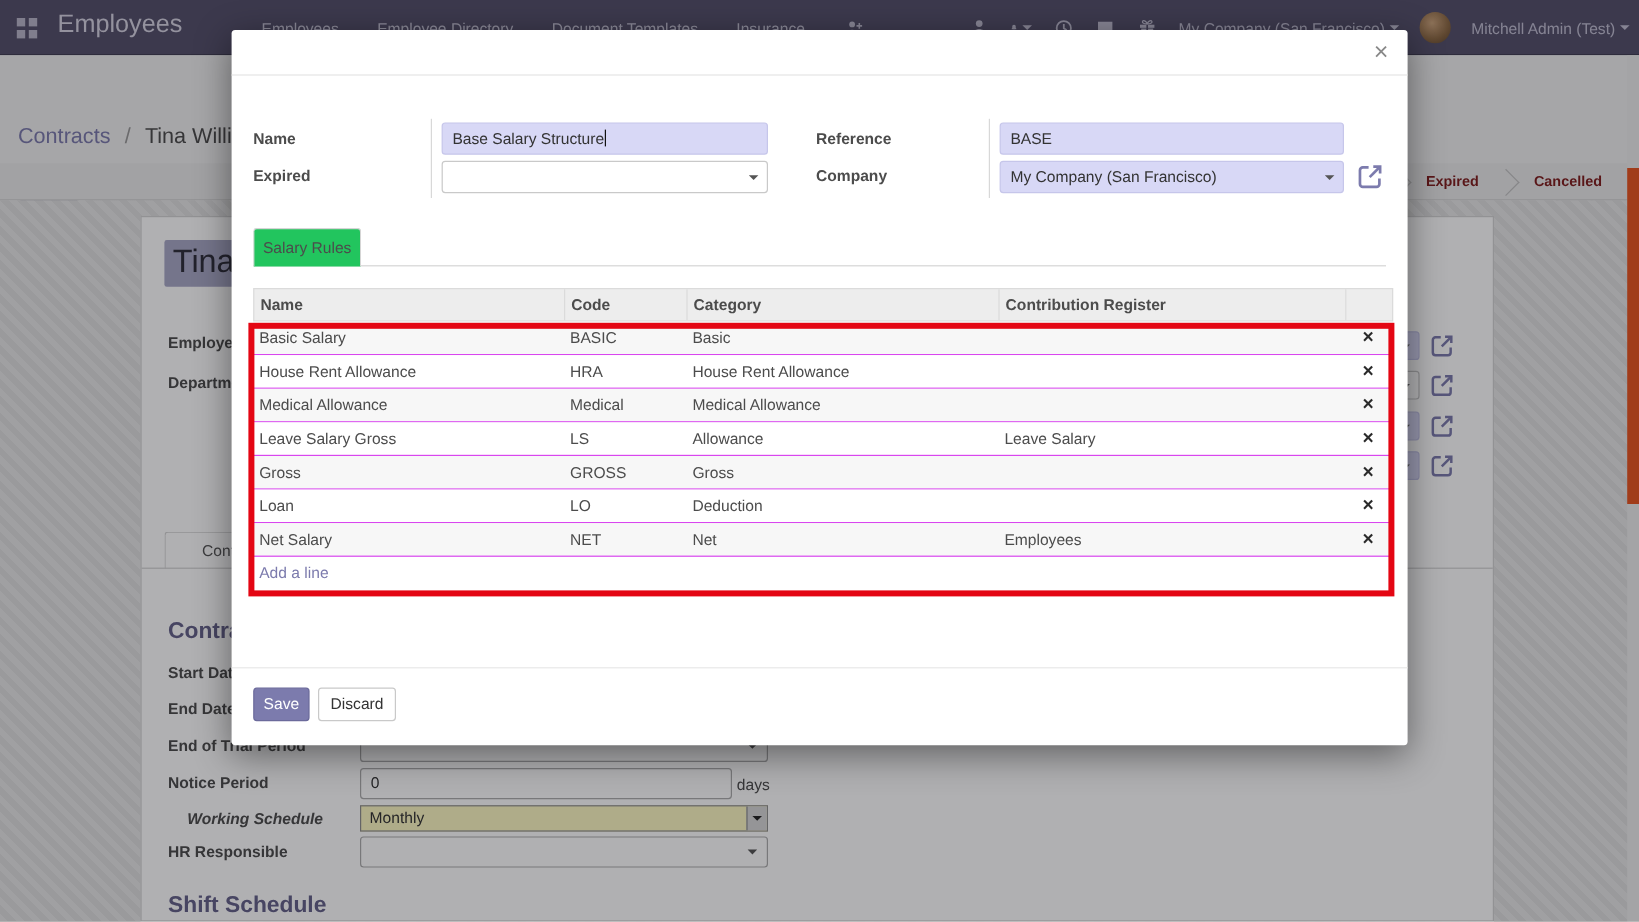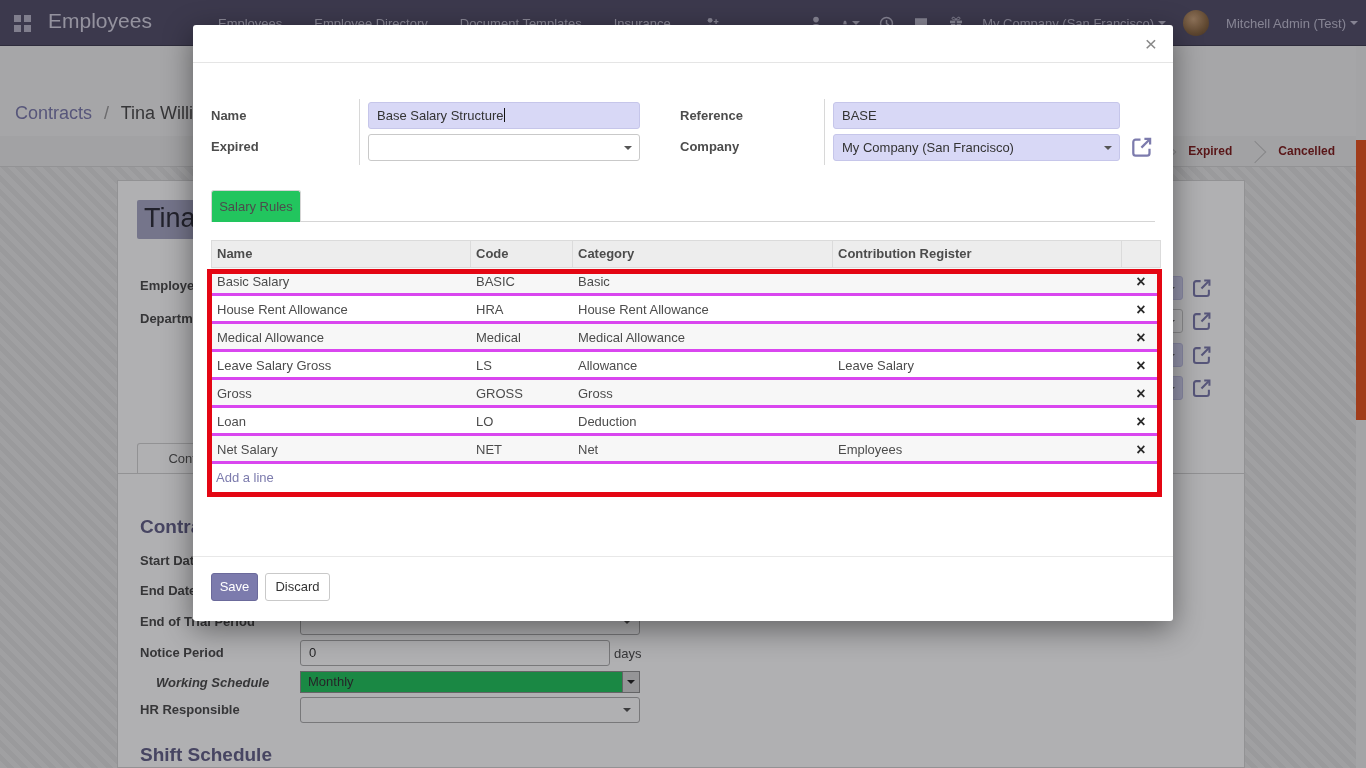--- a/index.html
+++ b/index.html
@@ -54,21 +54,21 @@
   .stub.lav{background:var(--input-bg);border:1px solid #C6C6EA;}
   .stub.white{background:#fff;border:1px solid #C9C9C9;}
   .stub::after{content:"";position:absolute;right:7px;top:10px;border:4px solid transparent;border-top-color:#666;}
   .extlink{position:absolute;width:22px;height:22px;color:var(--accent);cursor:pointer;}
   .bg-tab{position:absolute;left:137px;top:443px;width:112px;height:31px;background:#fff;border:1px solid #D3D3D3;border-bottom:none;border-radius:3px 3px 0 0;font-size:13px;color:#555;text-align:center;line-height:30px;cursor:pointer;}
   .bg-tabline{position:absolute;left:118px;top:473px;width:1126px;border-top:1px solid #D3D3D3;}
   .sec-head{position:absolute;font-size:19px;font-weight:bold;color:#65628A;white-space:nowrap;}
   .winput{position:absolute;background:#fff;border:1px solid #ADADAD;border-radius:3px;font-size:13px;color:#333;padding:0 8px;}
   .wselect{position:absolute;background:#fff;border:1px solid #ADADAD;border-radius:3px;cursor:pointer;}
   .wselect::after{content:"";position:absolute;right:8px;top:50%;margin-top:-2px;border:4px solid transparent;border-top-color:#555;}
-  .nselect{position:absolute;background:#22c55e;border:1px solid #8F8F8F;font-size:13px;color:#333;cursor:pointer;}
+  .nselect{position:absolute;background:#fef9c3;border:1px solid #8F8F8F;font-size:13px;color:#333;cursor:pointer;}
   .nselect .txt{padding-left:7px;line-height:20px;display:block;}
   .nselect .nbtn{position:absolute;right:0;top:0;bottom:0;width:17px;background:#D8D8D8;border-left:1px solid #8F8F8F;}
   .nselect .nbtn::after{content:"";position:absolute;left:4px;top:8px;border:4px solid transparent;border-top-color:#222;}
   .suffix{position:absolute;font-size:13px;color:#4C4C4C;}
 
   
   .sbar-track{position:absolute;left:1356px;top:46px;width:10px;height:722px;background:#EDEDED;}
   .sbar-thumb{position:absolute;left:1356px;top:140px;width:10px;height:280px;background:var(--scrollbar-thumb);cursor:grab;}
 
   
@@ -87,21 +87,21 @@
   .m-sel.lav{background:var(--input-bg);border:1px solid #C6C6EA;}
   .m-sel::after{content:"";position:absolute;right:7px;top:11px;border:4px solid transparent;border-top-color:#555;}
   .vline{position:absolute;width:0;border-left:1px solid #D8D8D8;}
   .cursor-bar{display:inline-block;width:1px;height:14px;background:#111;vertical-align:-2px;margin-left:1px;}
   .m-tab{position:absolute;left:18px;top:165px;width:90px;height:32px;background:#22c55e;border:1px solid #D5D5D5;border-bottom:none;border-radius:3px 3px 0 0;text-align:center;line-height:31px;font-size:13px;color:#4C4C4C;cursor:pointer;z-index:2;}
   .m-tabline{position:absolute;left:18px;right:18px;top:196px;border-bottom:1px solid #D5D5D5;}
   .tbl{position:absolute;left:18px;top:215px;width:950px;font-size:13px;color:#4C4C4C;}
   .tbl-head{display:flex;height:28px;line-height:26px;background:#EDEDED;border:1px solid #DBDBDB;font-weight:bold;}
   .tbl-head>div{border-right:1px solid #DBDBDB;padding-left:5px;overflow:hidden;white-space:nowrap;}
   .tbl-head>div:last-child{border-right:none;}
-  .tbl-row{display:flex;height:28px;line-height:28px;border-bottom:3px solid #d946ef;background:#fff;justify-content:center;}
+  .tbl-row{display:flex;height:28px;line-height:28px;border-bottom:1px solid #d946ef;background:#fff;}
   .tbl-body .tbl-row:nth-child(odd){background:#F7F7F7;}
   .tbl-row>div{padding-left:5px;overflow:hidden;white-space:nowrap;cursor:pointer;}
   .cn{width:259px;} .cc{width:102px;} .cg{width:260px;} .cr{width:289px;}
   .cd{width:38px;text-align:center;padding-left:0 !important;}
   .del{color:#2B2B2B;font-weight:bold;font-size:16px;cursor:pointer;}
   .add-line{height:28px;line-height:28px;padding-left:5px;color:var(--accent);cursor:pointer;font-size:13px;}
   .m-footline{position:absolute;left:0;right:0;top:531px;border-top:1px solid #E8E8E8;}
   .m-save{position:absolute;left:18px;top:548px;width:47px;height:28px;line-height:26px;}
   .m-discard{position:absolute;left:72px;top:548px;width:65px;height:28px;line-height:26px;}
   .extlink svg,.ticon svg{display:block;}

